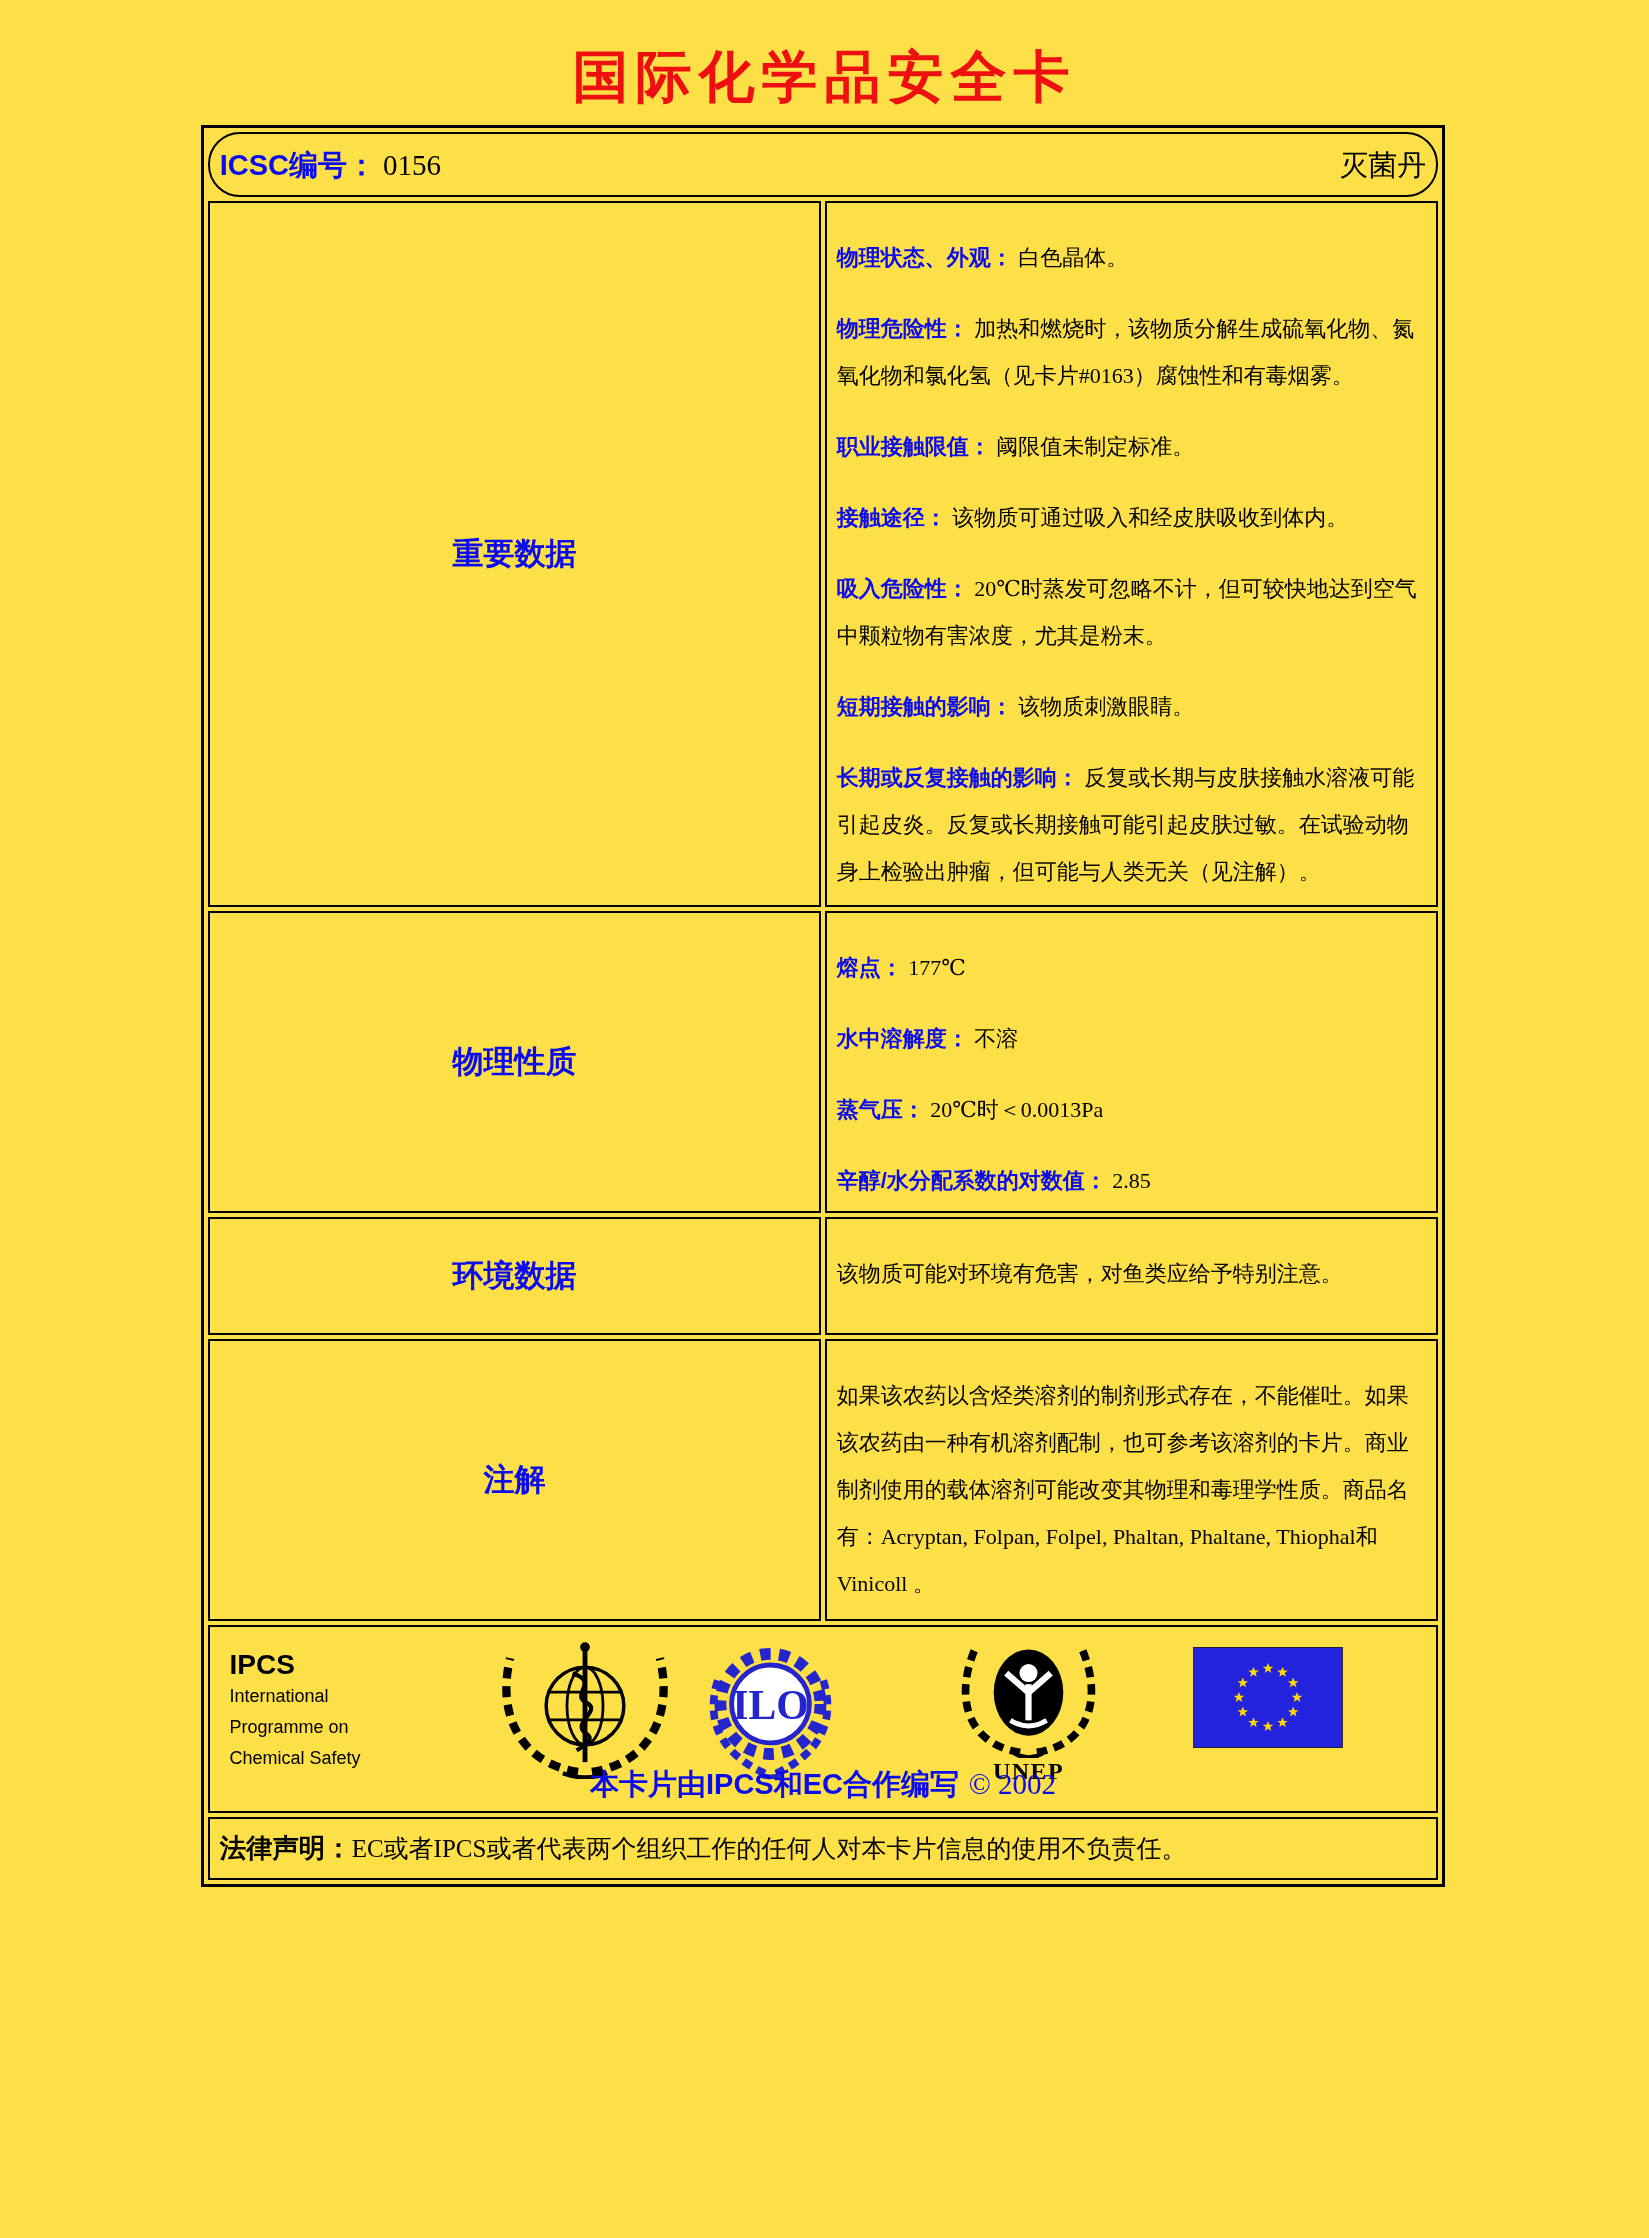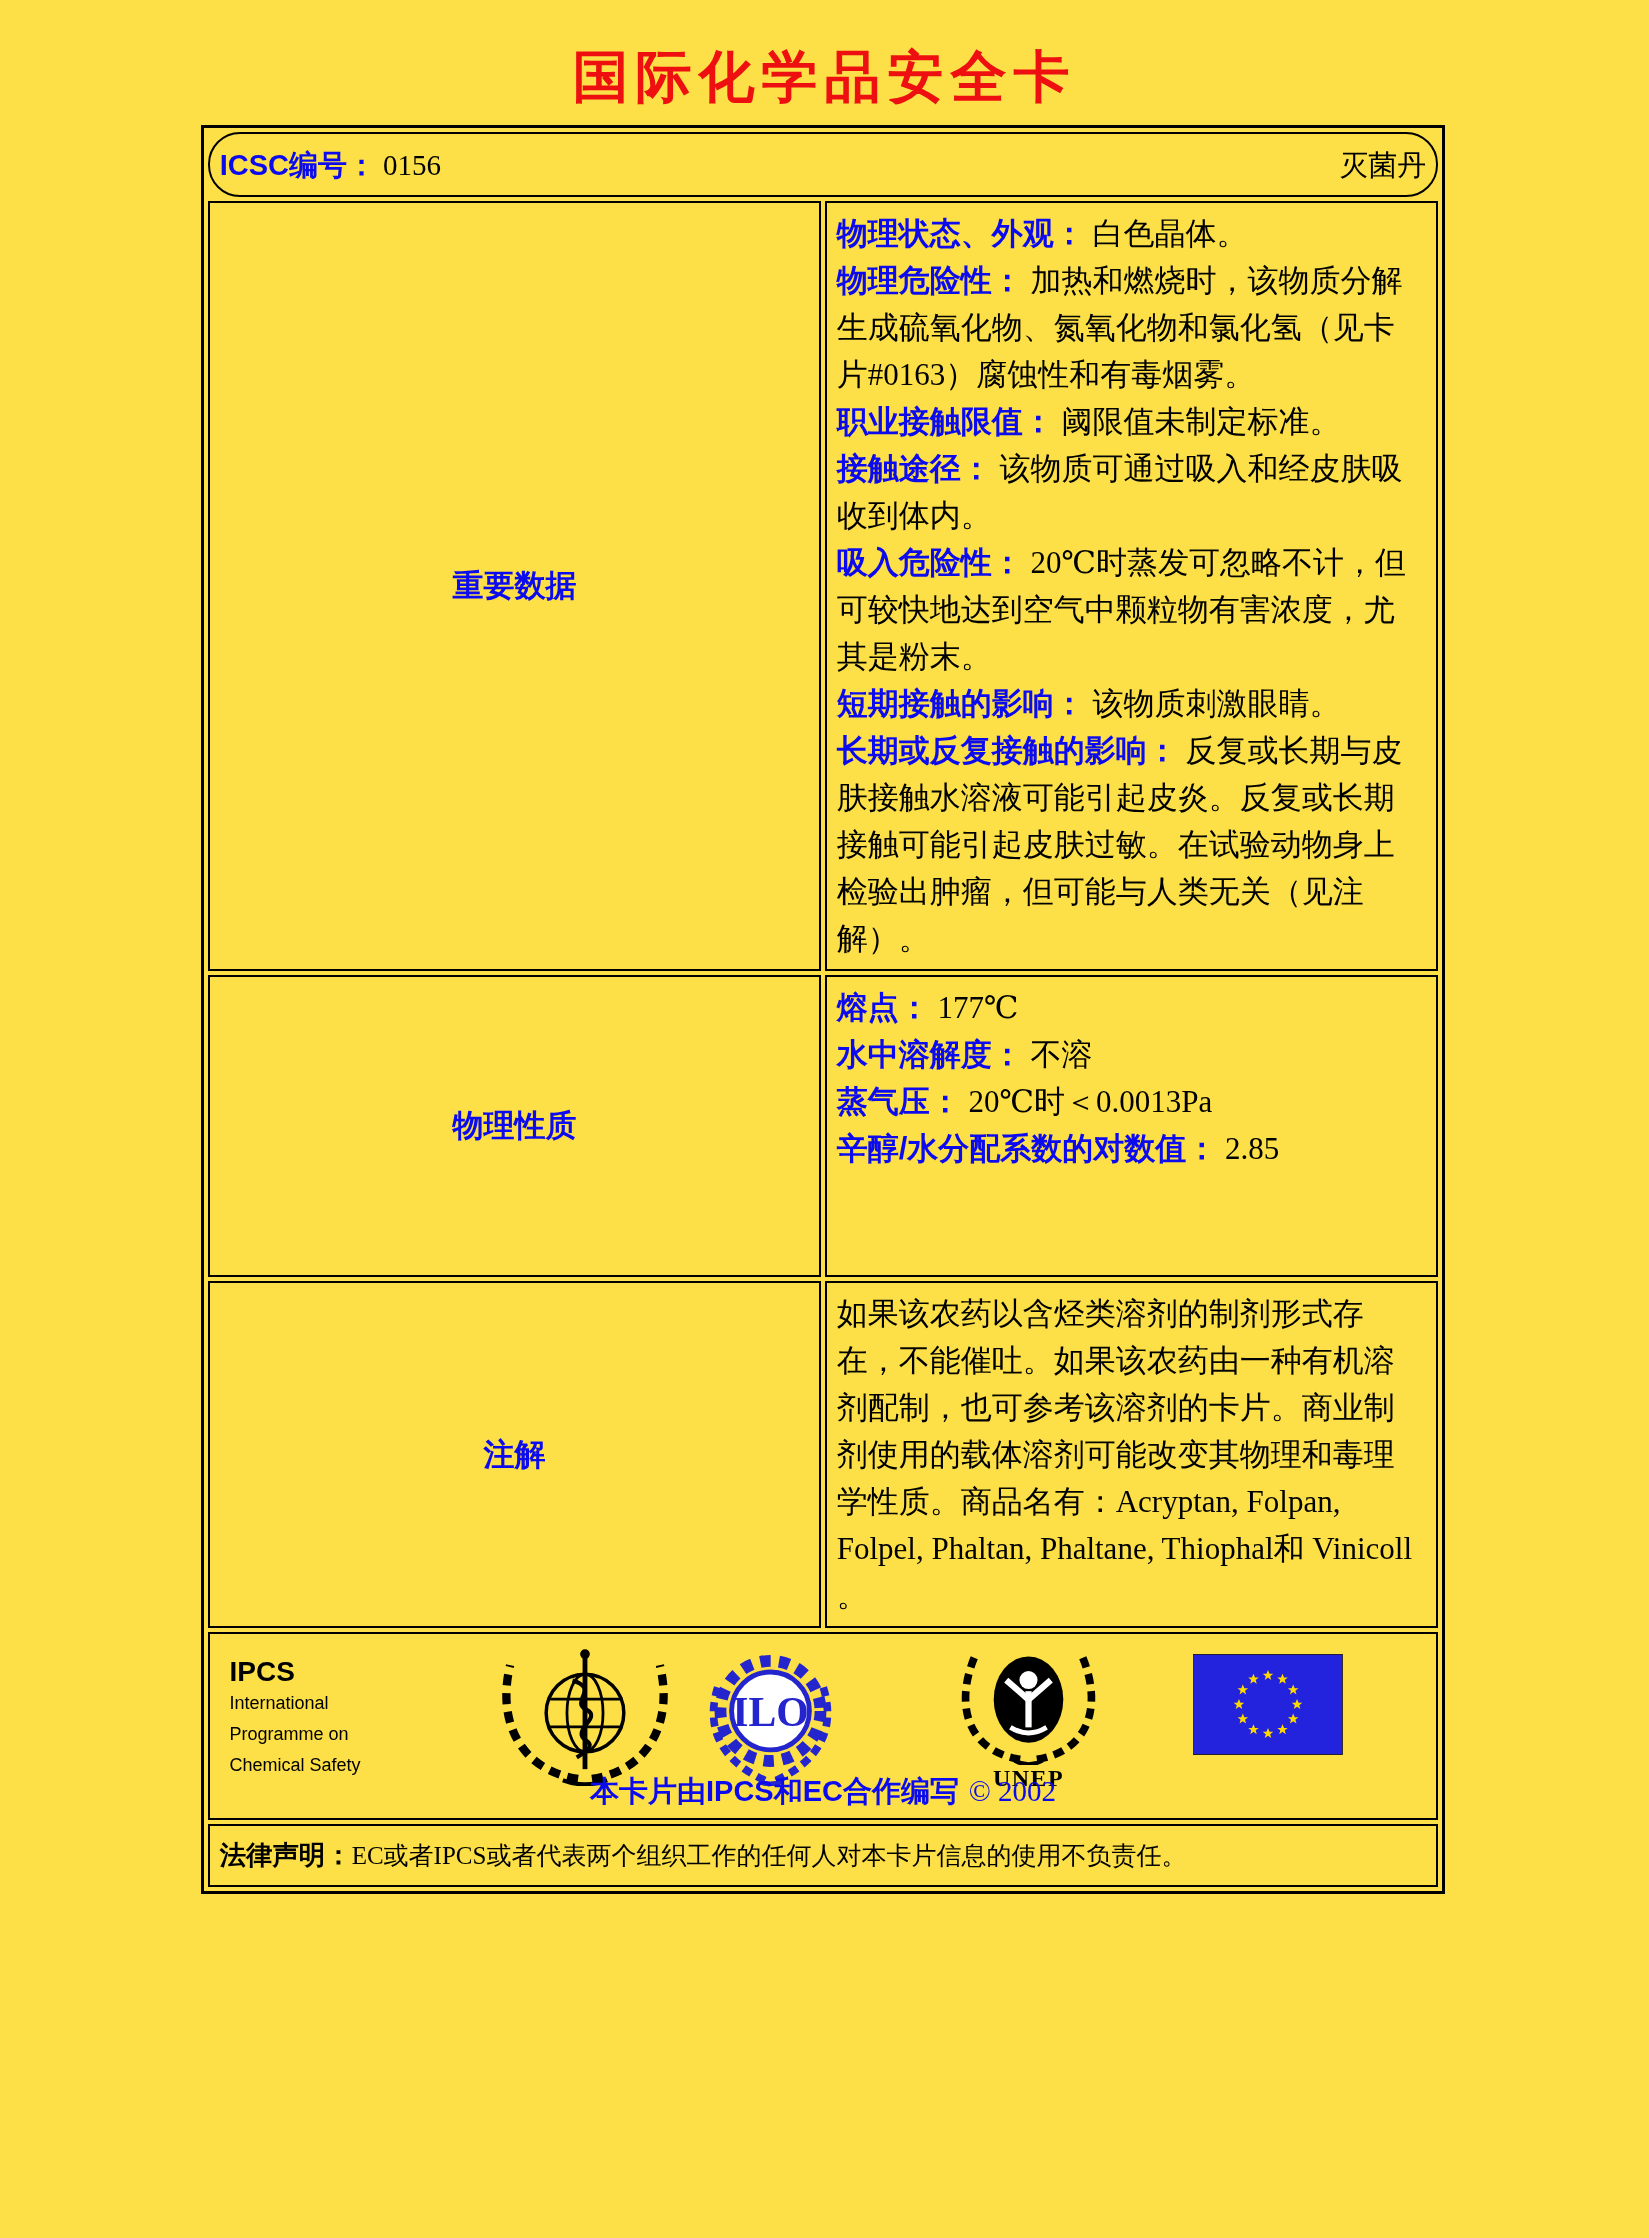--- a/index.html
+++ b/index.html
@@ -28,21 +28,21 @@
   .r3{height:302px;}
   .r4{height:118px;}
   .r5{height:282px;}
   .r6{height:50px;vertical-align:middle;}
   .r7{height:188px;position:relative;padding:0;}
   .r8{height:63px;vertical-align:middle;}
   .header-flex{display:flex;justify-content:space-between;align-items:center;font-size:29px;line-height:42px;}
   .k{color:var(--label_blue);font-weight:bold;
      font-family:"Liberation Sans","DejaVu Sans",sans-serif;}
   .v{color:var(--text_black);}
-  .entry,.plain-text{font-size:31px;line-height:47px;}
+  .entry,.plain-text{font-size:22px;line-height:47px;margin-top:24px;}
   .content-cell{padding:7px 11px 7px 9.7px;}
   .chem-name{font-size:29px;}
   .icsc-num{margin-left:7px;}
   .footer-cell .ipcs-block{position:absolute;left:19.5px;top:21px;
      font-family:"Liberation Sans","DejaVu Sans",sans-serif;color:#000;}
   .ipcs-title{font-size:28px;font-weight:bold;line-height:33px;}
   .ipcs-line{font-size:18px;line-height:31px;}
   .logo{position:absolute;}
   .logo-who{left:271px;top:5.6px;}
   .logo-ilo{left:491px;top:12.5px;}
@@ -95,20 +95,26 @@
     <tr>
       <td class="label-cell r3">物理性质</td>
       <td class="content-cell r3">
         <div class="entry"><span class="k">熔点：</span> <span class="v">177℃</span></div>
         <div class="entry"><span class="k">水中溶解度：</span> <span class="v">不溶</span></div>
         <div class="entry"><span class="k">蒸气压：</span> <span class="v">20℃时＜0.0013Pa</span></div>
         <div class="entry"><span class="k">辛醇/水分配系数的对数值：</span> <span class="v">2.85</span></div>
       </td>
     </tr>
 
+    <tr>
+      <td class="label-cell r4">环境数据</td>
+      <td class="content-cell r4">
+        <div class="plain-text">该物质可能对环境有危害，对鱼类应给予特别注意。</div>
+      </td>
+    </tr>
 
     <tr>
       <td class="label-cell r5">注解</td>
       <td class="content-cell r5">
         <div class="plain-text">如果该农药以含烃类溶剂的制剂形式存在，不能催吐。如果该农药由一种有机溶剂配制，也可参考该溶剂的卡片。商业制剂使用的载体溶剂可能改变其物理和毒理学性质。商品名有：Acryptan, Folpan, Folpel, Phaltan, Phaltane, Thiophal和 Vinicoll 。</div>
       </td>
     </tr>
 
 
     <tr>

